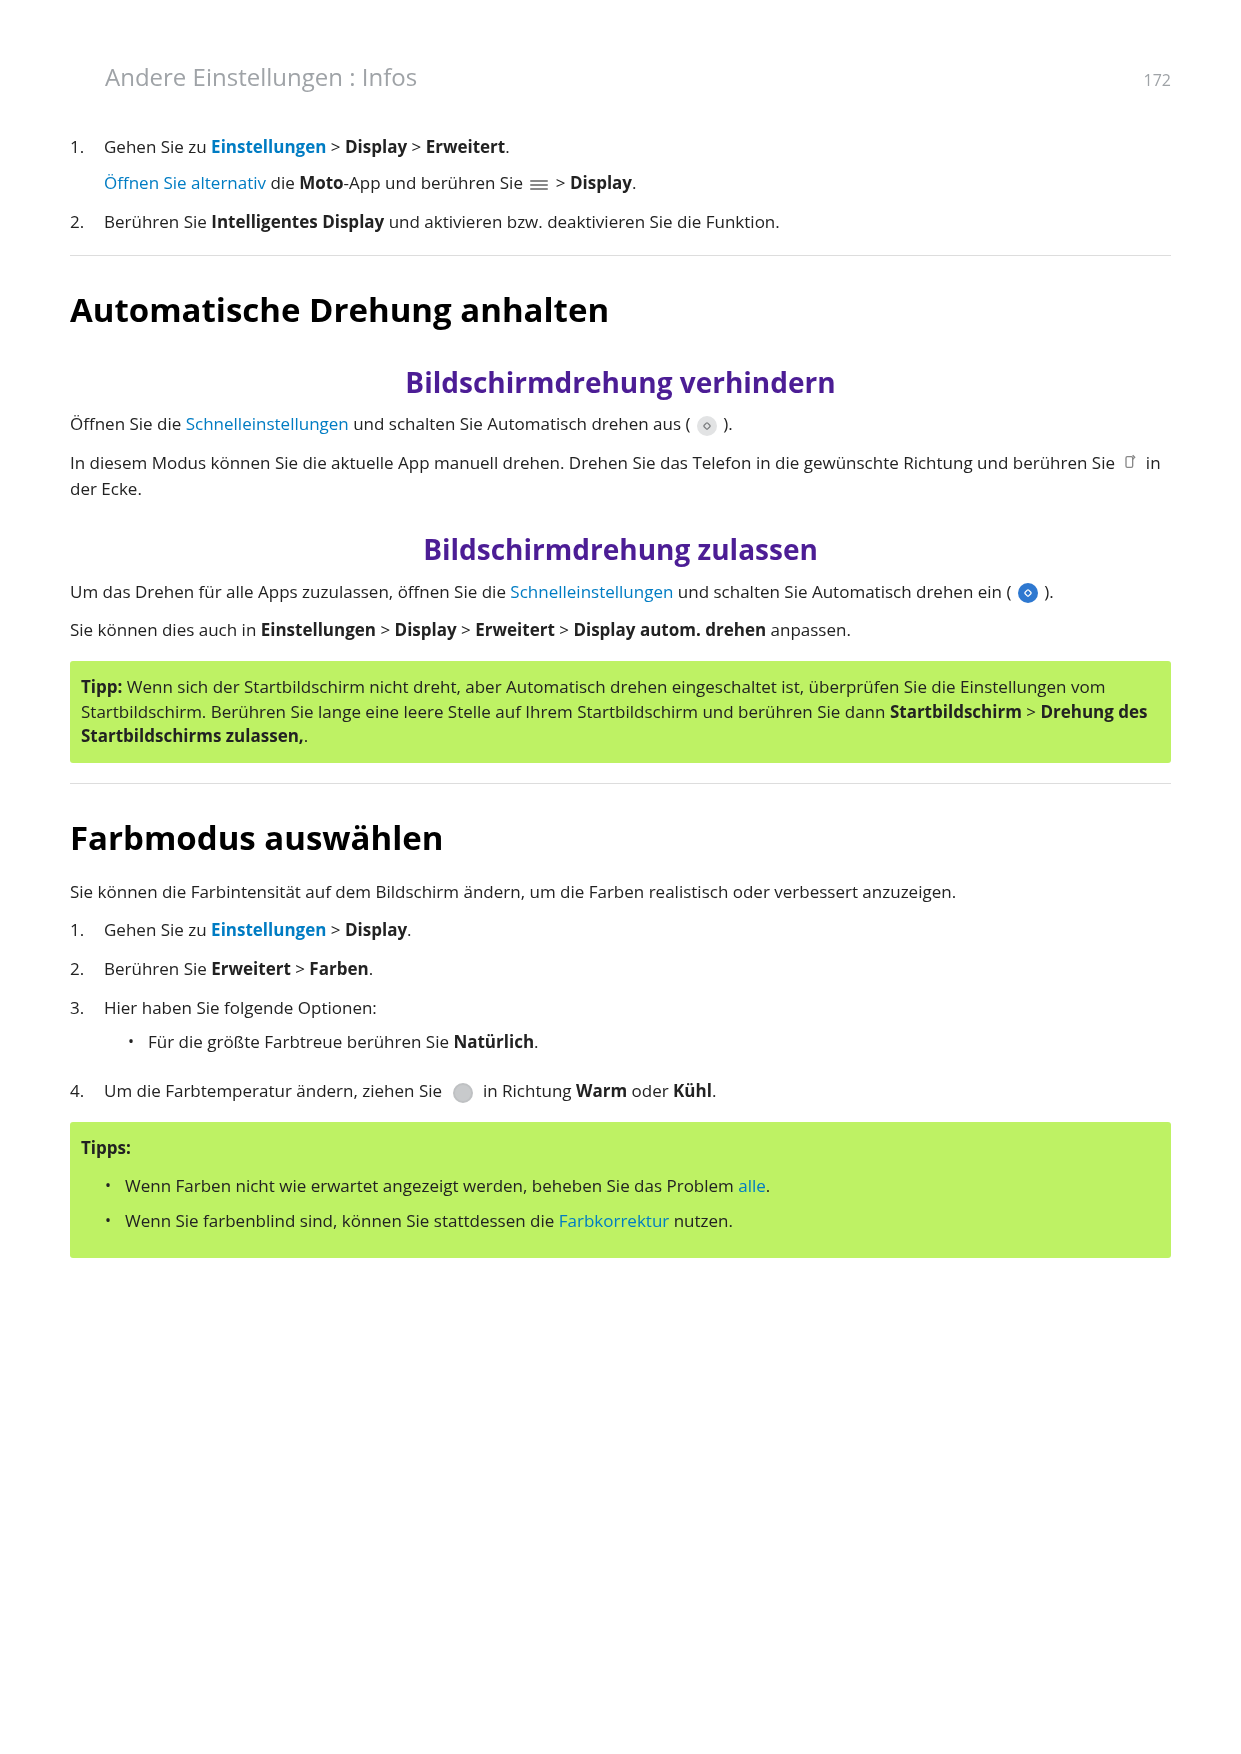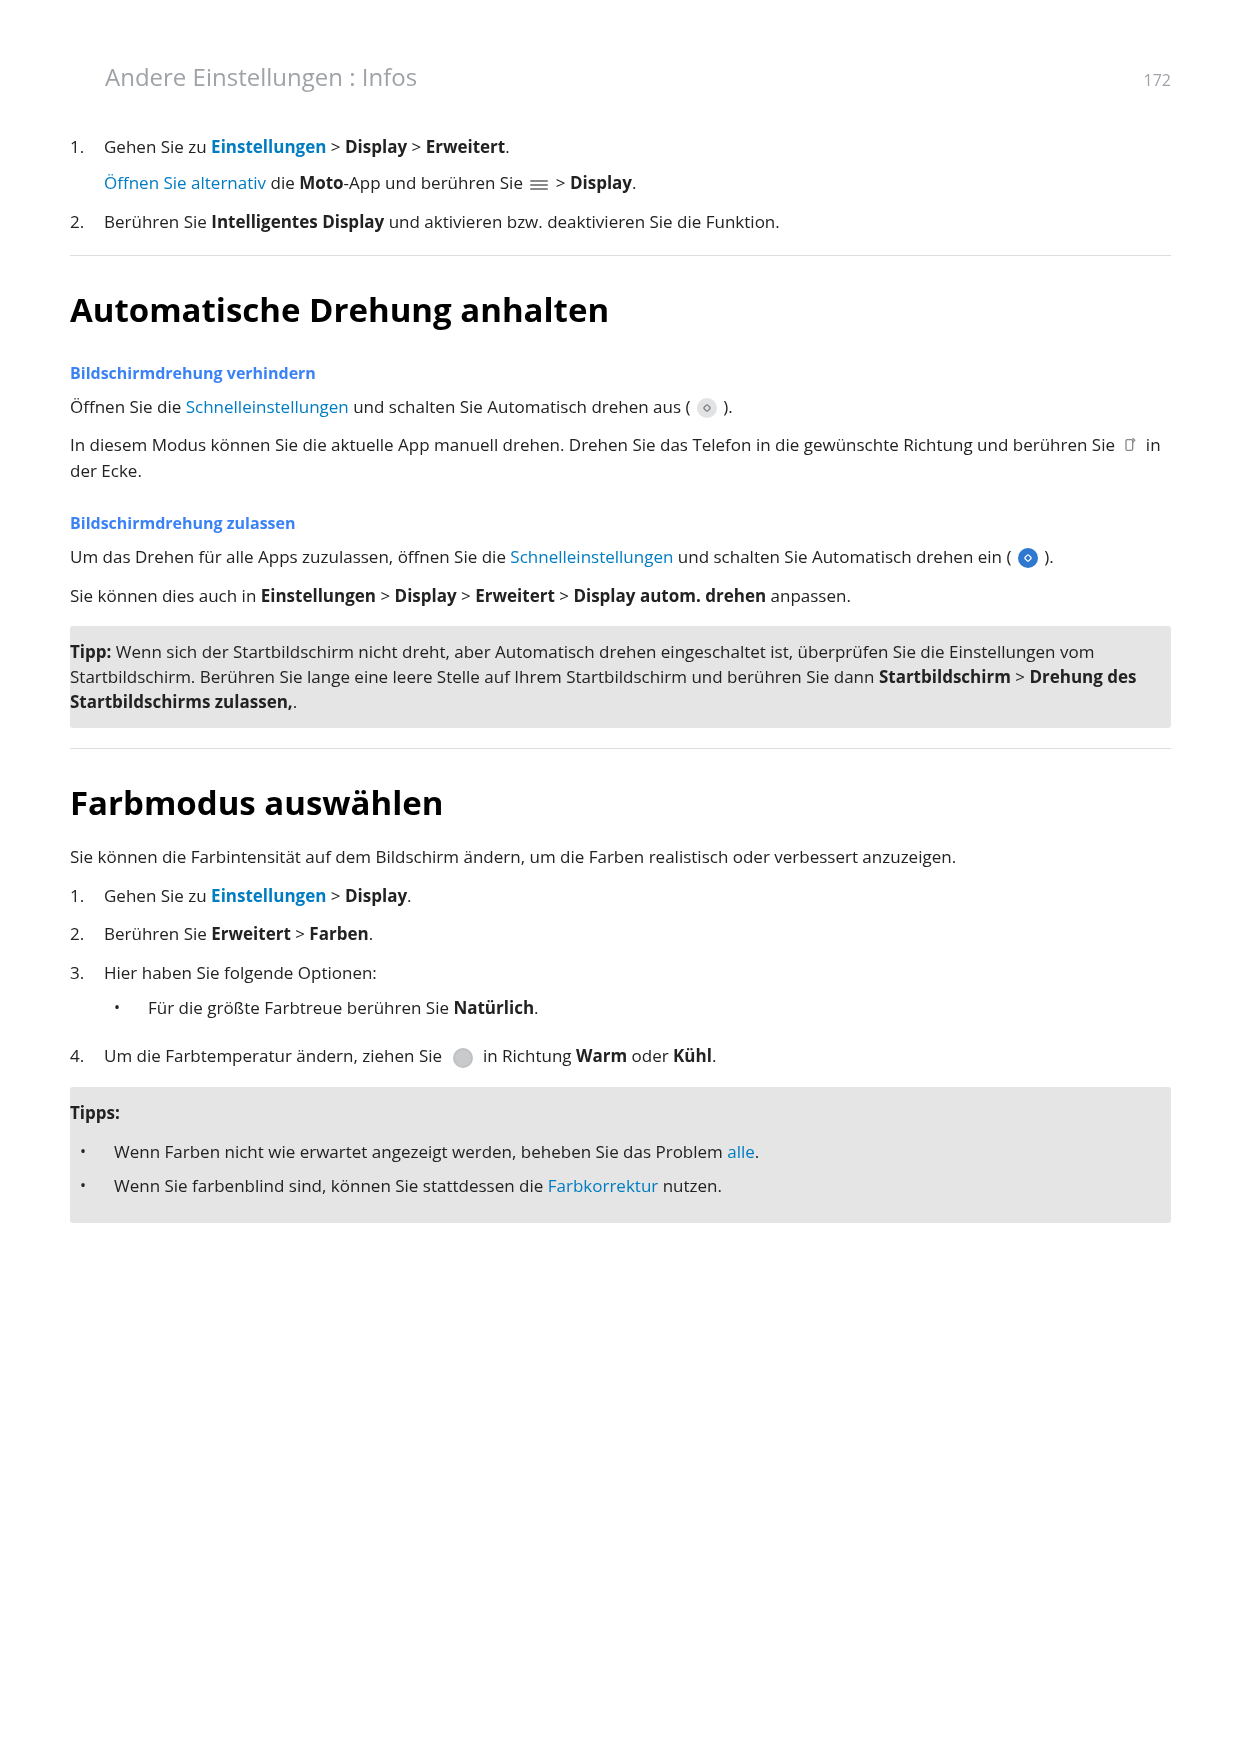--- a/index.html
+++ b/index.html
@@ -18,37 +18,37 @@
     justify-content: space-between;
     align-items: baseline;
     color: #9fa3a7;
     font-size: 24px;
     font-weight: 400;
     margin-bottom: 40px;
     margin-left: 35px;
   }
   .page-num { font-size: 16px; }
   h1 { font-size: 33px; font-weight: 700; margin: 30px 0 18px 0; color:#000000;}
-  h2 { font-size: 16px; font-weight: 700; margin: 28px 0 10px 0; color:#3b82f6;}
+  h2 { font-size: 28px; font-weight: 700; margin: 28px 0 10px 0; color:#4c1d95;text-align:center;}
   p { margin: 8px 0 14px 0; }
   ol { list-style: none; padding-left: 0; margin: 0 0 14px 0;}
   ol > li { display: flex; margin-bottom: 14px; }
   ol > li > .num { flex: 0 0 34px; }
   ol > li > .content { flex: 1; }
   ul.bullets { list-style: none; padding-left: 0; margin: 0;}
-  ul.bullets > li { display: flex; margin: 10px 0; }
+  ul.bullets > li { display: flex; margin: 10px 0; text-align: center; }
   ul.bullets > li::before { content: "•"; flex: 0 0 34px; padding-left: 10px; font-size:16px;}
   .sublist { margin-left: 34px; }
   a, .link { color: #007cc3; text-decoration: none; }
   .bold-link { color:#007cc3; font-weight:700;}
   hr { border: none; border-top: 1px solid #ddd; margin: 20px 0 22px 0; }
   .tipp-box {
-    background: #e5e5e5;
+    background: #bef264;
     border-radius: 3px;
-    padding: 14px 18px 14px 0;
+    padding: 14px 18px 14px 11px;
     margin: 18px 0;
   }
   .icon-menu {
     width: 18px; height: 14px;
     display:inline-block;
     vertical-align: middle;
     margin: 0 3px;
   }
   .icon-menu span {
     display:block; height:2px; background:#888; margin:2px 0; border-radius:1px;

